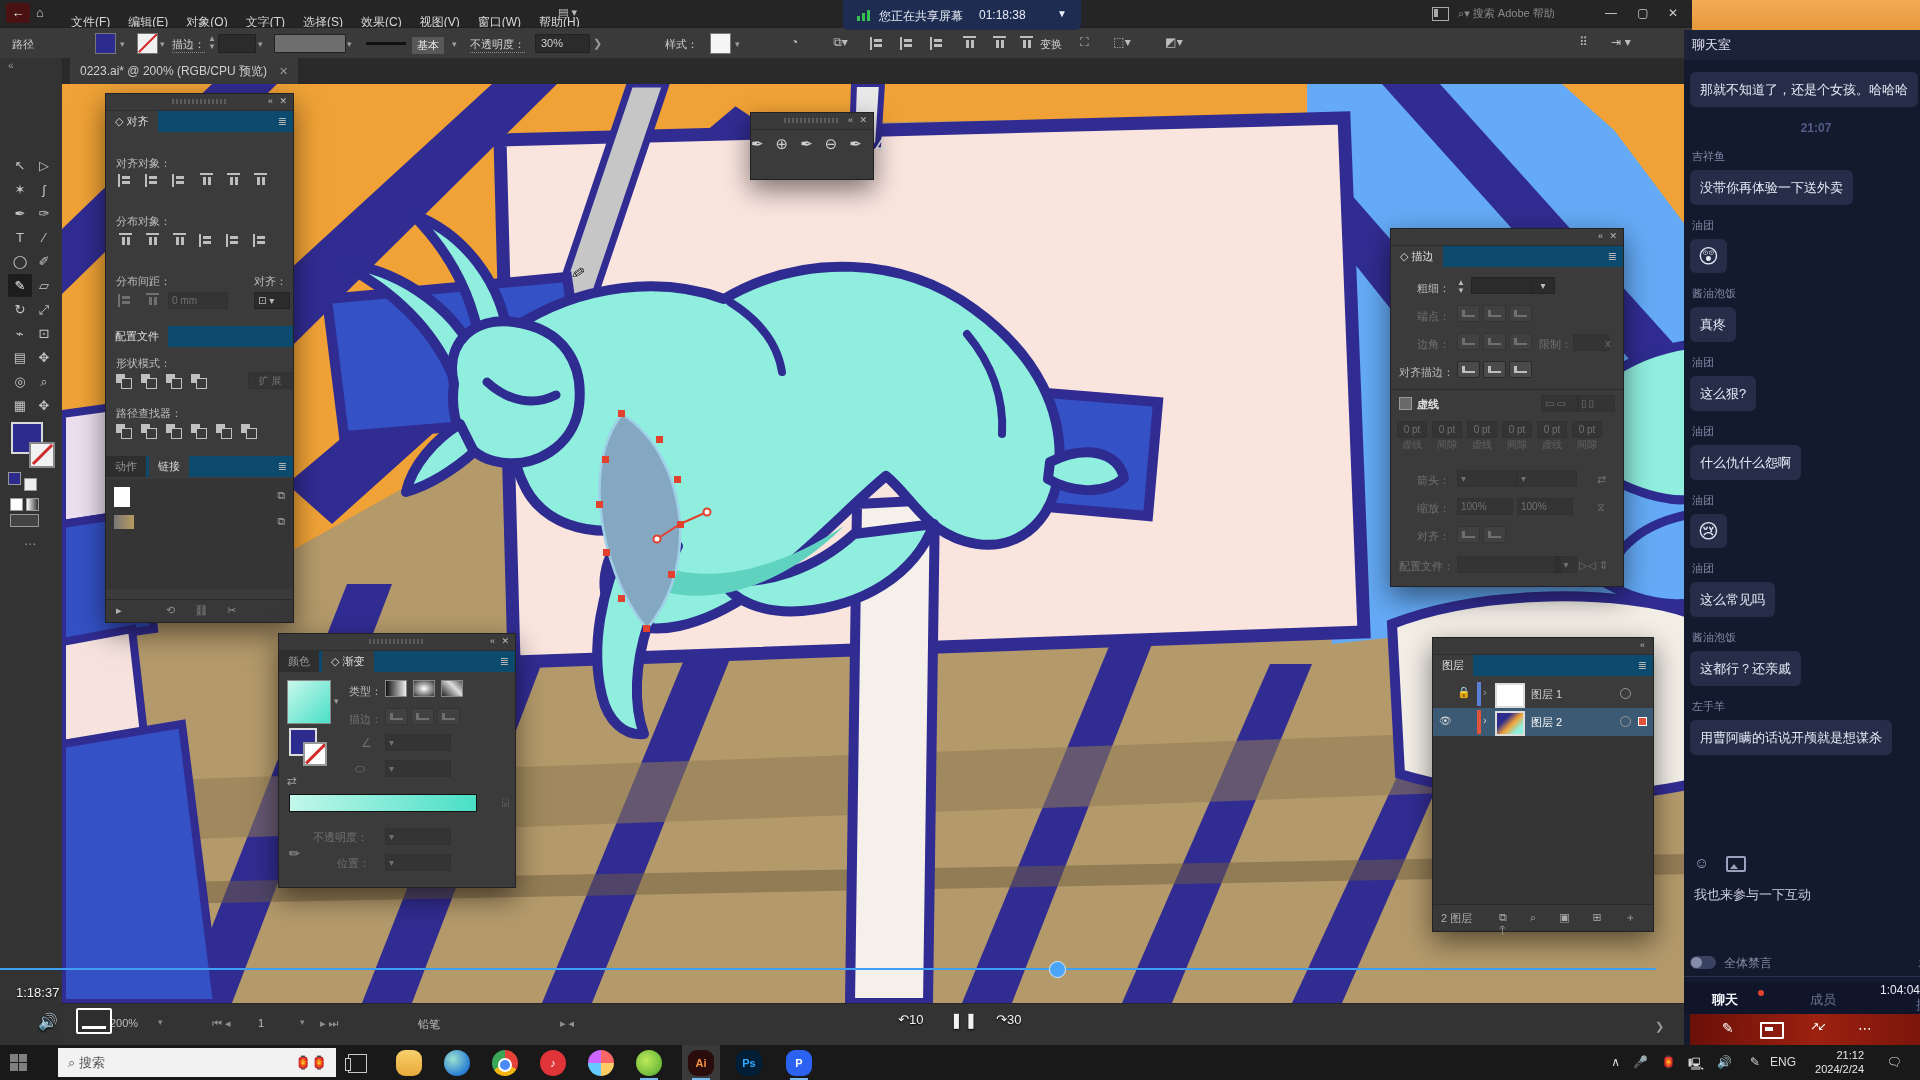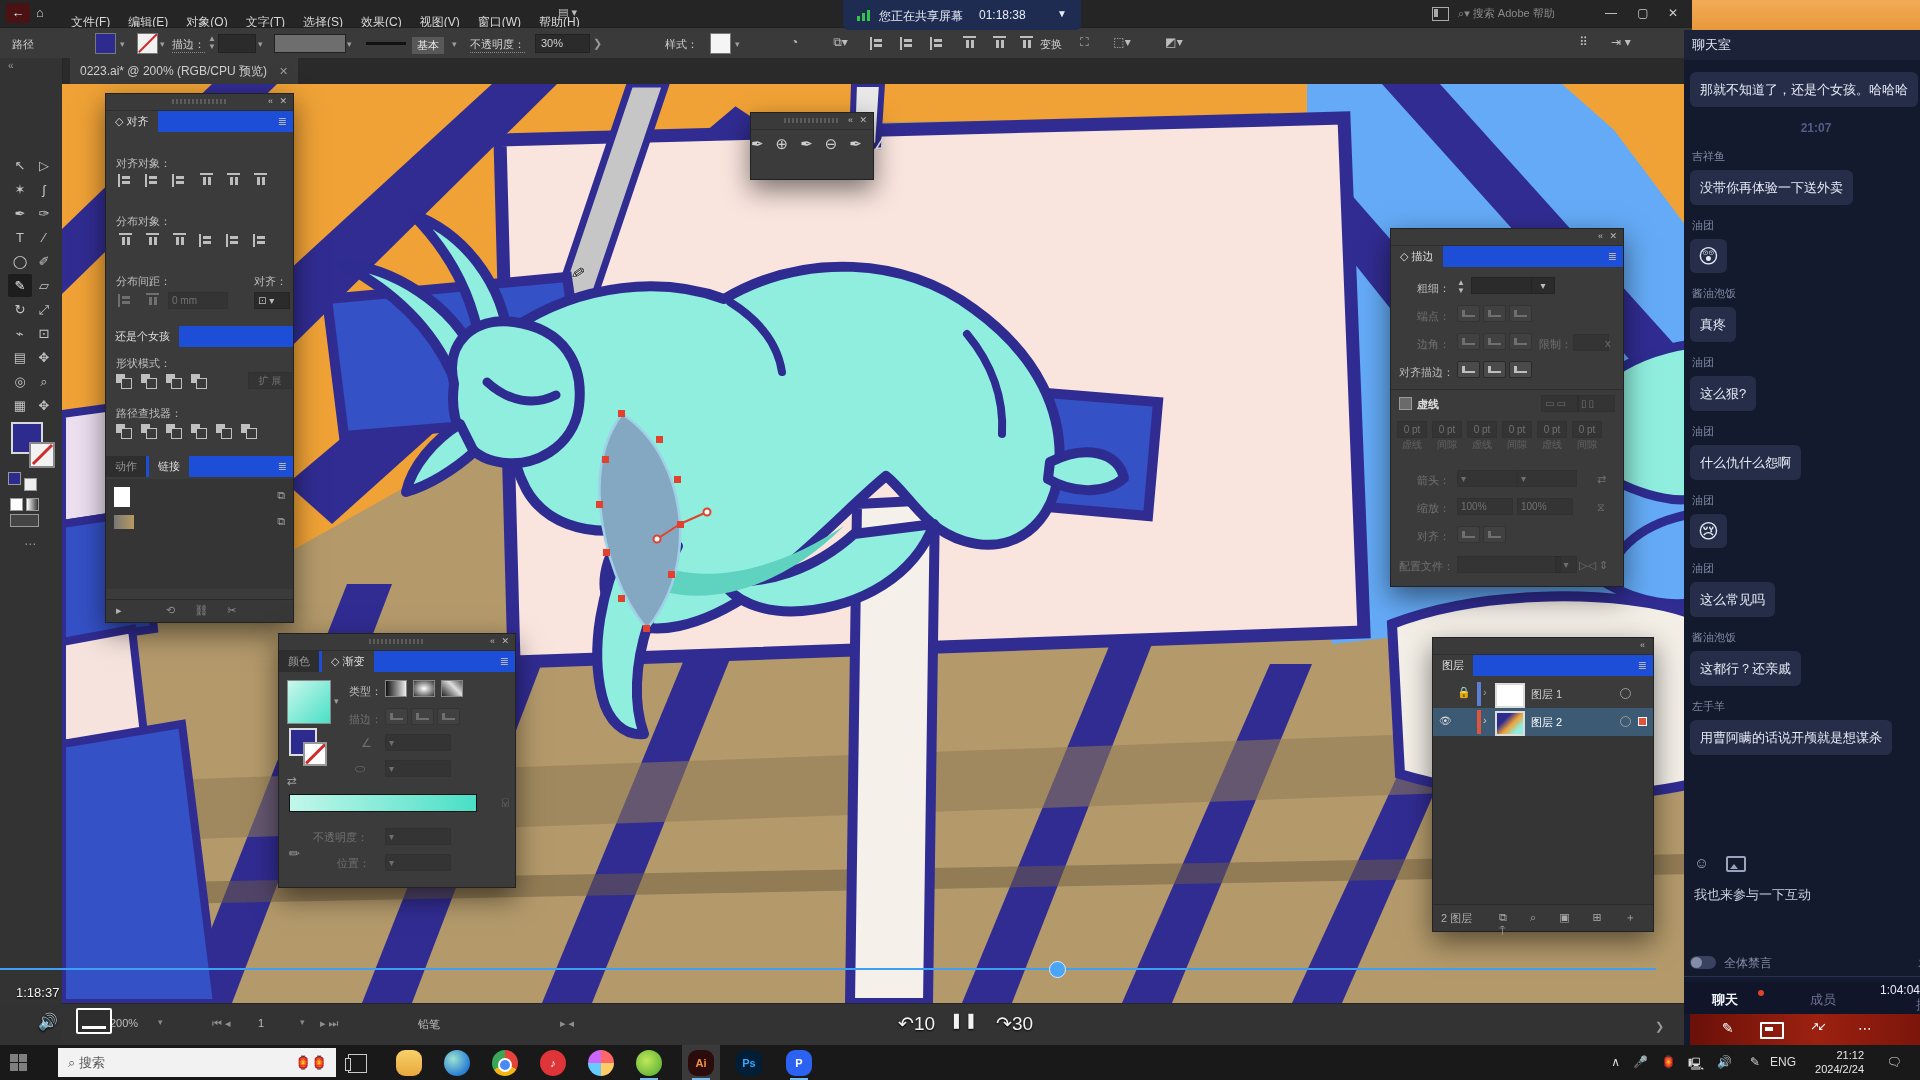--- a/index.html
+++ b/index.html
@@ -53,21 +53,21 @@
 
   
   #ai-status{position:absolute;left:62px;top:1003px;right:0;height:42px;background:#333333;color:#bdbdbd;font-size:11px;border-top:1px solid #262626;}
   .st{position:absolute;top:13px;}
 
   
   .panel{position:absolute;background:#3b3b3b;border:1px solid #222;box-shadow:0 10px 26px rgba(0,0,0,.5);color:#c6c6c6;font-size:11px;}
   .phead{height:16px;background:#3a3a3a;border-bottom:1px solid #2d2d2d;position:relative;}
   .phead .grip{position:absolute;left:50%;top:5px;width:56px;height:5px;margin-left:-28px;background:repeating-linear-gradient(90deg,#5c5c5c 0 2px,transparent 2px 4px);}
   .pbtn{position:absolute;top:2px;color:#b9b9b9;font-size:9px;}
-  .ptabs{height:21px;background:#1d4ed8;position:relative;}
+  .ptabs{height:21px;background:#0c4a6e;position:relative;}
   .ptab{display:inline-block;height:21px;line-height:21px;padding:0 9px;background:#3b3b3b;color:#dedede;font-size:11px;}
   .ptab.off{background:#2e2e2e;color:#969696;}
   .pmenu{position:absolute;right:6px;top:4px;color:#b5b5b5;font-size:11px;}
   .plbl{position:absolute;color:#bdbdbd;}
   .dim{opacity:.4;}
   .pin{position:absolute;background:#2b2b2b;border:1px solid #242424;height:15px;color:#bdbdbd;font-size:10px;line-height:15px;padding:0 3px;}
   .pfi{position:relative;display:inline-block;width:17px;height:14px;margin:0 4px;}
   .pfi::before{content:"";position:absolute;left:0;top:0;width:9px;height:9px;background:#c0c0c0;}
   .pfi::after{content:"";position:absolute;left:5px;top:4px;width:9px;height:9px;border:1px solid #c0c0c0;background:#3b3b3b;}
   .sbtn{display:inline-block;width:21px;height:15px;background:#4a4a4a;border:1px solid #2a2a2a;margin-right:3px;border-radius:2px;position:relative;}
@@ -78,21 +78,21 @@
   .ldot{position:absolute;right:22px;top:8px;width:9px;height:9px;border:1px solid #9a9a9a;border-radius:50%;}
 
   
   #share-pill{position:absolute;left:843px;top:0;width:238px;height:30px;background:#1d2c50;border-radius:0 0 5px 5px;color:#e8ecf5;font-size:12px;z-index:40;}
   #share-bars i{position:absolute;bottom:9px;width:3px;background:#36c24f;}
   
   
   #timeline{position:absolute;left:0;top:968px;width:1656px;height:2px;background:#3da0f5;z-index:30;}
   #scrubber{position:absolute;left:1049px;top:961px;width:15px;height:15px;border-radius:50%;background:#4aa5f7;border:1px solid #d7ecff;z-index:31;}
   #elapsed{position:absolute;left:16px;top:985px;color:#f2f2f2;font-size:13px;z-index:31;text-shadow:0 1px 2px #000;}
-  .pctl{position:absolute;color:#f2f2f2;z-index:31;font-size:19px;text-shadow:0 1px 2px #000;}
+  .pctl{position:absolute;color:#f2f2f2;z-index:31;font-size:13px;text-shadow:0 1px 2px #000;}
   #kbd-ico{position:absolute;left:76px;top:1008px;width:32px;height:22px;border:2px solid #fff;background:rgba(40,40,40,.4);z-index:31;border-radius:2px;}
   #kbd-ico::after{content:"";position:absolute;left:4px;bottom:3px;right:4px;height:3px;background:#fff;}
 
   
   #chat-orange{position:absolute;left:1692px;top:0;width:228px;height:30px;background:linear-gradient(180deg,#f2ab55,#e8983c);z-index:45;}
   #chat{position:absolute;left:1656px;top:30px;width:264px;height:1016px;background:#141a2d;z-index:46;color:#e6eaf6;margin-left:28px;}
   #chat-titlebar{position:absolute;left:0;top:0;width:100%;height:30px;background:#1c2238;color:#dfe3f0;font-size:13px;line-height:30px;}
   #chat-msgs{position:absolute;left:0;top:32px;width:100%;height:786px;overflow:hidden;padding:4px 6px;box-sizing:border-box;}
   .cm-user{color:#7e88a6;font-size:11px;margin:13px 2px 0;}
   .cm-bubble{display:inline-block;background:#262d48;border-radius:6px;padding:8px 10px;color:#e6eaf6;font-size:13px;line-height:19px;margin-top:6px;max-width:218px;}
@@ -336,21 +336,21 @@
       <span class="plbl" style="left:10px;top:62px;">对齐对象：</span>
       <div style="position:absolute;left:6px;top:80px;"><i class="agi"></i><i class="agi"></i><i class="agi"></i><i class="agi v"></i><i class="agi v"></i><i class="agi v"></i></div>
       <span class="plbl" style="left:10px;top:120px;">分布对象：</span>
       <div style="position:absolute;left:6px;top:140px;"><i class="agi v"></i><i class="agi v"></i><i class="agi v"></i><i class="agi"></i><i class="agi"></i><i class="agi"></i></div>
       <span class="plbl" style="left:10px;top:180px;">分布间距：</span>
       <span class="plbl" style="left:148px;top:180px;">对齐：</span>
       <div style="position:absolute;left:6px;top:200px;" class="dim"><i class="agi"></i><i class="agi v"></i></div>
       <span class="pin dim" style="left:62px;top:198px;width:52px;">0 mm</span>
       <span class="pin" style="left:148px;top:198px;width:28px;">⊡ ▾</span>
 
-      <div class="ptabs" style="position:absolute;left:0;top:232px;width:100%;"><span class="ptab">还是个女孩</span></div>
+      <div class="ptabs" style="position:absolute;left:0;top:232px;width:100%;"><span class="ptab">配置文件</span></div>
       <span class="plbl" style="left:10px;top:262px;">形状模式：</span>
       <div style="position:absolute;left:6px;top:280px;"><i class="pfi"></i><i class="pfi"></i><i class="pfi"></i><i class="pfi"></i></div>
       <span class="pin dim" style="left:142px;top:278px;width:36px;text-align:center;">扩 展</span>
       <span class="plbl" style="left:10px;top:312px;">路径查找器：</span>
       <div style="position:absolute;left:6px;top:330px;"><i class="pfi"></i><i class="pfi"></i><i class="pfi"></i><i class="pfi"></i><i class="pfi"></i><i class="pfi"></i></div>
 
       <div class="ptabs" style="position:absolute;left:0;top:362px;width:100%;">
         <span class="ptab off">动作</span>
         <span class="ptab">链接</span>
         <span class="pmenu">≣</span></div>

